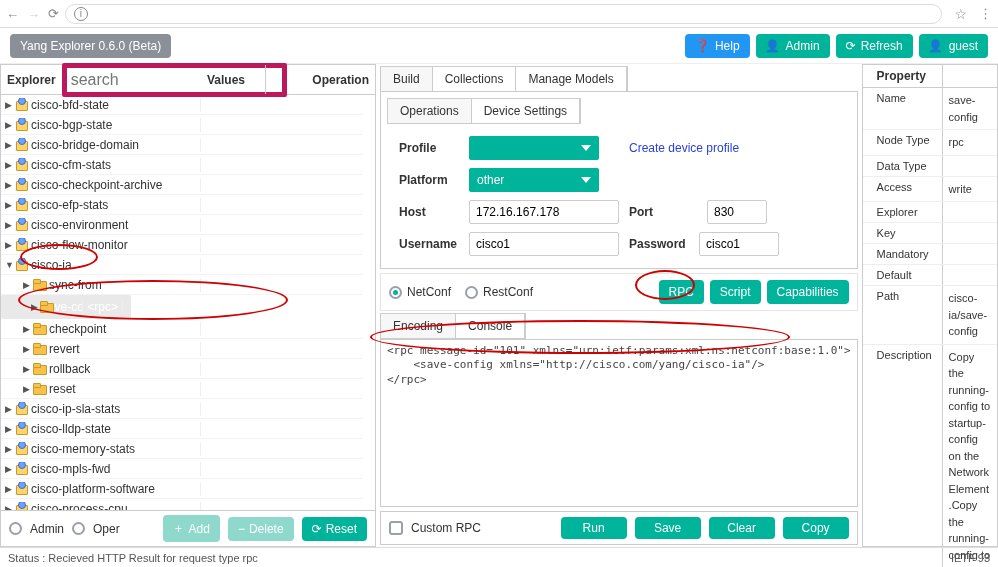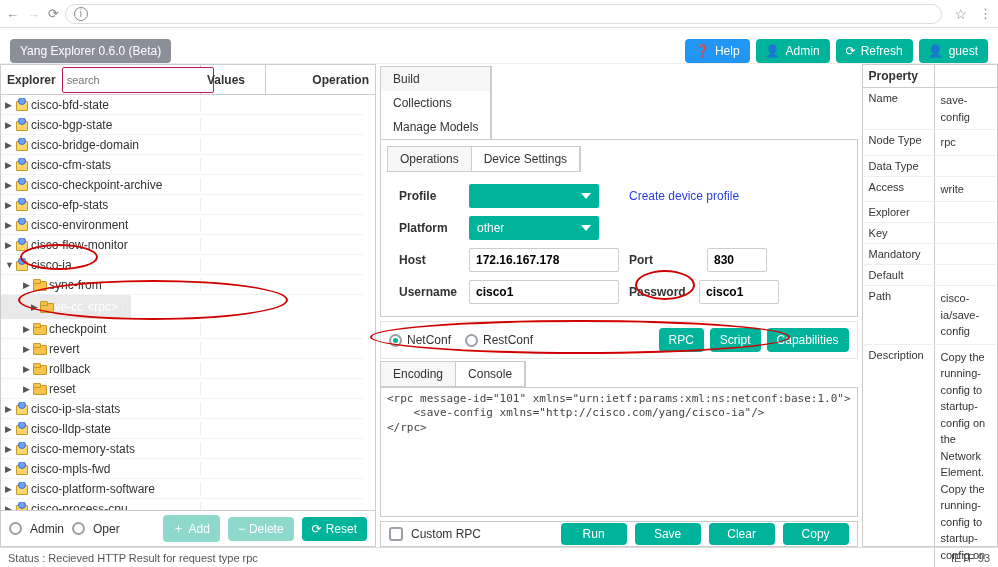--- a/index.html
+++ b/index.html
@@ -6,39 +6,39 @@
 body { background: #fff; font-size: 12px; color: #333; width: 998px; height: 567px; overflow: hidden; position: relative; }
 
 
 .browser-bar { height: 28px; border-bottom: 1px solid #ddd; display:flex; align-items:center; padding:0 6px; gap:6px; color:#555; font-size:13px; }
 .browser-bar .nav-icons { display:flex; gap:8px; color:#888; }
 .addr { flex:1; display:flex; align-items:center; gap:6px; border:1px solid #ddd; border-radius:14px; padding:2px 8px; font-size:13px; color:#333; }
 .addr .info-icon { width:14px; height:14px; border:1px solid #888; border-radius:50%; display:flex; align-items:center; justify-content:center; font-size:10px; color:#888;}
 .star { color:#888; font-size:14px; padding:0 6px;}
 
 
-.topbar { height:36px; background:#fff; border-bottom:1px solid #eee; display:flex; align-items:flex-end; padding:0 10px; justify-content:space-between;}
+.topbar { height:36px; background:#fff; border-bottom:1px solid #eee; display:flex; align-items:center; padding:0 10px; justify-content:space-between;}
 .badge { background:#8a8f98; color:#fff; border-radius:4px; padding:5px 10px; font-size:12px; }
 .topright { display:flex; gap:6px; }
 .btn { border:none; border-radius:4px; padding:5px 10px; font-size:12px; color:#fff; display:flex; align-items:center; gap:5px; cursor:pointer;}
 .btn-blue { background:#2196f3; }
 .btn-teal { background:#00b39b; }
 
 
 .main { display:flex; height:calc(567px - 28px - 36px - 20px); }
 .col-left { width:376px; border:1px solid #ccc; display:flex; flex-direction:column; }
 .col-mid { flex:1; display:flex; flex-direction:column; padding:0 4px; }
 .col-right { width:190px; border:1px solid #ccc; display:flex; flex-direction:column; }
 
 
 .exp-hdr { display:flex; border-bottom:1px solid #ccc; font-weight:bold; height:30px; }
 .exp-hdr .c1 { width:200px; display:flex; align-items:center; padding:0 6px; gap:6px; border-right:1px solid #ccc;}
 .exp-hdr .c2 { width:80px; display:flex; align-items:center; padding:0 6px; border-right:1px solid #ccc;}
 .exp-hdr .c3 { flex:1; display:flex; align-items:center; padding:0 6px;margin-left:40px;}
-.exp-hdr input { flex:1; height:20px; border:1px solid #be185d; border-radius:2px; padding:12px 4px; font-size:11px; }
+.exp-hdr input { flex:1; height:20px; border:5px solid #be185d; border-radius:2px; padding:12px 4px; font-size:16px; }
 
 .tree-wrap { flex:1; overflow:hidden; position:relative; }
 .tree { position:absolute; inset:0; overflow-y:auto; overflow-x:hidden; border-right:12px solid transparent; }
 .tree::-webkit-scrollbar { width:12px; }
 .tree::-webkit-scrollbar-thumb { background:#c4c4c4; border-radius:6px; }
 .tree::-webkit-scrollbar-track { background:#f0f0f0; }
 
 .tree-row { display:flex; align-items:center; height:20px; border-bottom:1px solid #f3f3f3; font-size:12px; }
 .tree-row .c1 { width:200px; display:flex; align-items:center; gap:2px; padding-left:4px; border-right:1px solid #eee; white-space:nowrap; overflow:hidden;}
 .tree-row .c2 { width:80px; padding:0 4px; border-right:1px solid #eee; }
@@ -52,50 +52,50 @@
 .folder-icon::before { content:""; position:absolute; left:0; top:2px; width:12px; height:8px; background:#f7c14a; border:1px solid #c59a2b; border-radius:1px;}
 .folder-icon::after { content:""; position:absolute; left:0; top:0; width:6px; height:3px; background:#f7c14a; border:1px solid #c59a2b; border-radius:1px 1px 0 0;}
 
 .exp-footer { height:36px; border-top:1px solid #ccc; display:flex; align-items:center; padding:0 8px; gap:8px; }
 .radio { width:13px; height:13px; border:2px solid #9aa0a7; border-radius:50%; display:inline-block; position:relative;}
 .radio.on::after{content:"";position:absolute;inset:2px;border-radius:50%;background:#00b39b;}
 .exp-footer .spacer{flex:1;}
 .sm-btn { border:none; border-radius:4px; padding:5px 10px; font-size:12px; color:#fff; display:flex; align-items:center; gap:4px; cursor:pointer;}
 
 
-.tabs { display:flex; border:1px solid #ccc; border-bottom:none; margin-top:2px; width:fit-content;flex-direction:column;}
+.tabs { display:flex; border:1px solid #ccc; border-bottom:none; margin-top:2px; width:fit-content;}
 .tab { padding:5px 12px; border-right:1px solid #ccc; font-size:12px; background:#fff; cursor:pointer;}
 .tab.active { background:#f7f7f7; }
 .midbox { border:1px solid #ccc; padding:6px; display:flex; flex-direction:column; gap:6px; }
 .subtabs { display:flex; border:1px solid #ccc; width:fit-content; }
 .subtabs .tab { border-right:1px solid #ccc; }
 .form { display:grid; grid-template-columns:60px 150px 60px 90px; gap:8px 10px; align-items:center; padding:6px 12px;}
 .form label { font-size:12px; color:#333; font-weight:bold;}
 .sel { background:#00b39b; color:#fff; border:none; height:24px; display:flex; align-items:center; justify-content:space-between; padding:0 8px; border-radius:2px; width:130px;}
 .sel .caret { border-left:5px solid transparent; border-right:5px solid transparent; border-top:6px solid #fff; }
-.txt { height:24px; border:1px solid #ccc; padding:0 6px; font-size:12px; border-radius:2px;font-weight:bold;}
+.txt { height:24px; border:1px solid #ccc; padding:0 6px; font-size:12px; border-radius:2px;}
 .link { color:#2a3ee0; font-size:12px; cursor:pointer; }
 
 .proto-row { display:flex; align-items:center; justify-content:space-between; border:1px solid #e5e5e5; padding:6px 8px; margin-top:4px; position:relative;}
 .proto-left { display:flex; gap:14px; align-items:center;}
 .proto-left .r { display:flex; align-items:center; gap:5px;}
 .action-btns { display:flex; gap:6px;}
 
 .enc-tabs { display:flex; border:1px solid #ccc; width:fit-content; margin-top:2px;}
 .codebox { border:1px solid #ccc; height:168px; padding:4px 6px; font-family:monospace; font-size:11px; line-height:1.3; color:#444; white-space:pre; overflow:auto; position:relative;}
 
 .bottombar { border:1px solid #ccc; margin-top:4px; height:34px; display:flex; align-items:center; padding:0 8px; gap:8px;}
 .bottombar .chk { width:14px; height:14px; border:2px solid #9aa0a7; border-radius:3px;}
 .bottombar .spacer{flex:1;}
 .wide-btn { background:#00b39b; color:#fff; border:none; border-radius:4px; width:66px; height:22px; font-size:12px; cursor:pointer;}
 
 
 .prop-hdr { display:flex; border-bottom:1px solid #ccc; font-weight:bold; height:30px;}
 .prop-hdr div, .prop-row div { padding:4px 6px; }
-.prop-hdr .p1, .prop-row .p1 { width:72px; border-right:1px solid #ccc;}
+.prop-hdr .p1, .prop-row .p1 { width:72px; border-right:1px solid #ccc;margin-left:8px;}
 .prop-hdr .p2, .prop-row .p2 { flex:1; }
 .prop-row { display:flex; border-bottom:1px solid #eee; font-size:11px; }
 .prop-row .p2 { word-break:break-word; line-height:1.5;}
 
 
 .status { position:absolute; bottom:0; left:0; right:0; height:20px; border-top:1px solid #ddd; display:flex; align-items:center; justify-content:space-between; padding:0 8px; font-size:11px; color:#555;}
 
 
 .ell { position:absolute; border:2px solid #d10000; border-radius:50%; pointer-events:none; }
 </style>

